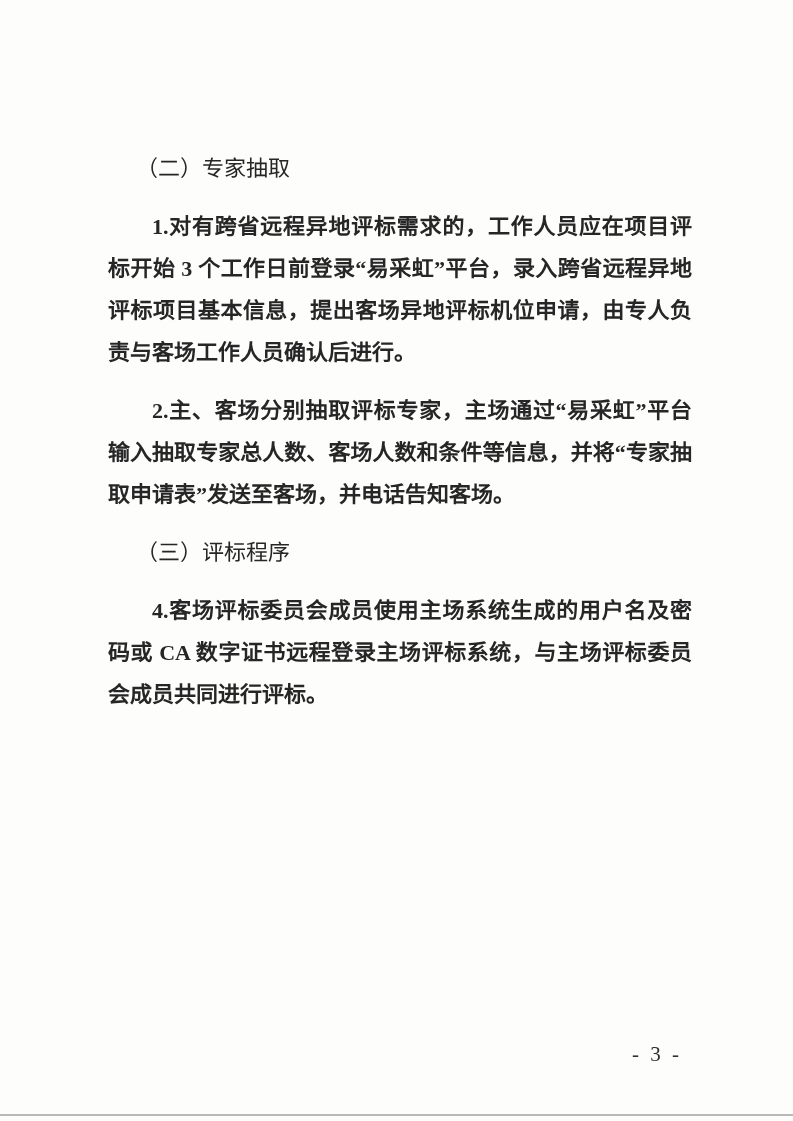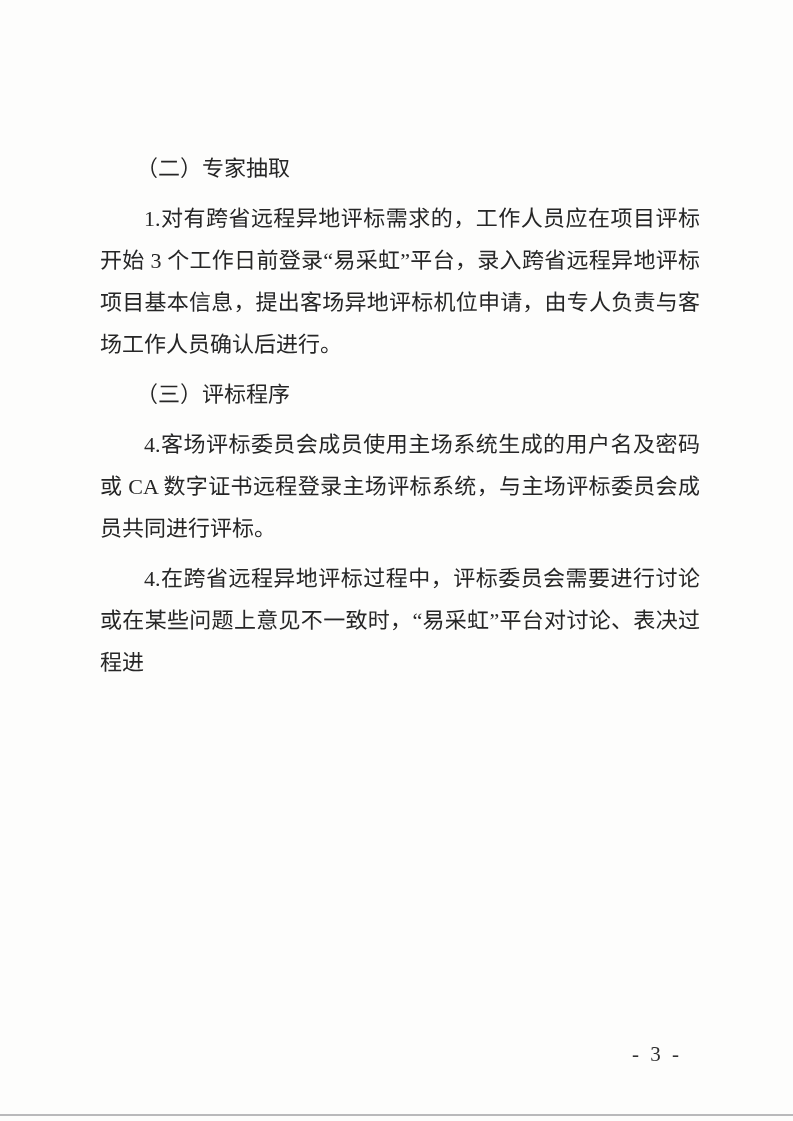--- a/index.html
+++ b/index.html
@@ -20,22 +20,23 @@
     .content {
       position: absolute;
       left: 92px;
       top: 148px;
       width: 616px;
       font-size: 22px;
       line-height: 42px;
       text-align: justify;
     }
     .block {
-      margin: 8px;
+      margin: 16px;
       text-indent: 2em;
+      font-weight: bold;
     }
     .heading {
       margin: 0;
       text-indent: 2em;
     }
     .page-number {
       position: absolute;
       left: 632px;
       top: 1042px;
       font-size: 21px;
@@ -53,22 +54,22 @@
     }
   </style>
 </head>
 <body>
 
 <div class="page">
 
   <div class="content">
     <p class="heading">（二）专家抽取</p>
     <p class="block">1.对有跨省远程异地评标需求的，工作人员应在项目评标开始 3 个工作日前登录“易采虹”平台，录入跨省远程异地评标项目基本信息，提出客场异地评标机位申请，由专人负责与客场工作人员确认后进行。</p>
+    <p class="block">2.主、客场分别抽取评标专家，主场通过“易采虹”平台输入抽取专家总人数、客场人数和条件等信息，并将“专家抽取申请表”发送至客场，并电话告知客场。</p>
     <p class="heading">（三）评标程序</p>
     <p class="block">4.客场评标委员会成员使用主场系统生成的用户名及密码或 CA 数字证书远程登录主场评标系统，与主场评标委员会成员共同进行评标。</p>
-    <p class="block">4.在跨省远程异地评标过程中，评标委员会需要进行讨论或在某些问题上意见不一致时，“易采虹”平台对讨论、表决过程进</p>
   </div>
 
   <div class="page-number">- 3 -</div>
 
   <div class="scan-edge"></div>
 
 </div>
 
 </body></html>

